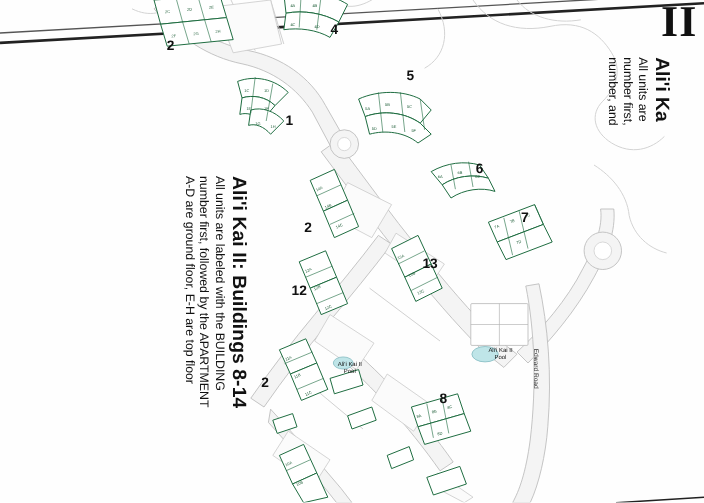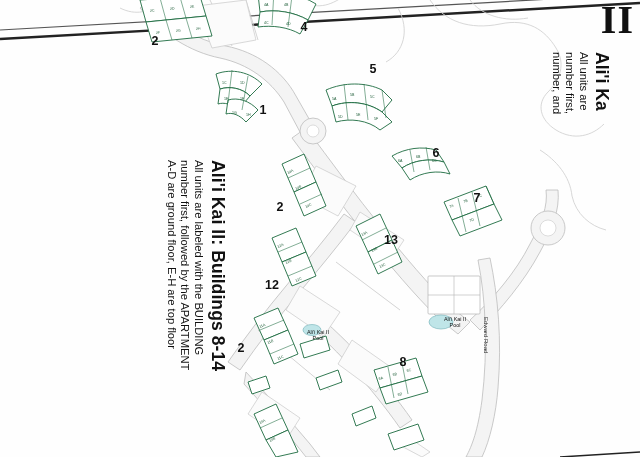--- a/index.html
+++ b/index.html
@@ -335,21 +335,21 @@
 
     <div id="bnum-layer">
         <div class="bnum" style="left: 155px; top: 41px;">2</div>
         <div class="bnum" style="left: 304px; top: 27px;">4</div>
         <div class="bnum" style="left: 263px; top: 110px;">1</div>
         <div class="bnum" style="left: 373px; top: 69px;">5</div>
         <div class="bnum" style="left: 436px; top: 153px;">6</div>
         <div class="bnum" style="left: 477px; top: 198px;">7</div>
         <div class="bnum" style="left: 280px; top: 207px;">2</div>
         <div class="bnum" style="left: 391px; top: 240px; text-align: right;">13</div>
-        <div class="bnum" style="left: 272px; top: 264px; margin-top: 21px;">12</div>
+        <div class="bnum" style="left: 272px; top: 264px;">12</div>
         <div class="bnum" style="left: 241px; top: 348px;">2</div>
         <div class="bnum" style="left: 403px; top: 362px;">8</div>
         <div class="bnum" style="left: 277px; top: 471px;">10</div>
       </div>
 
     <div id="poollab-layer">
         <div class="poollab" style="left: 435px; top: 316px; width: 40px; transform: rotate(0deg);">
           <div>Ali'i Kai II</div>
           <div>Pool</div>
         </div>

